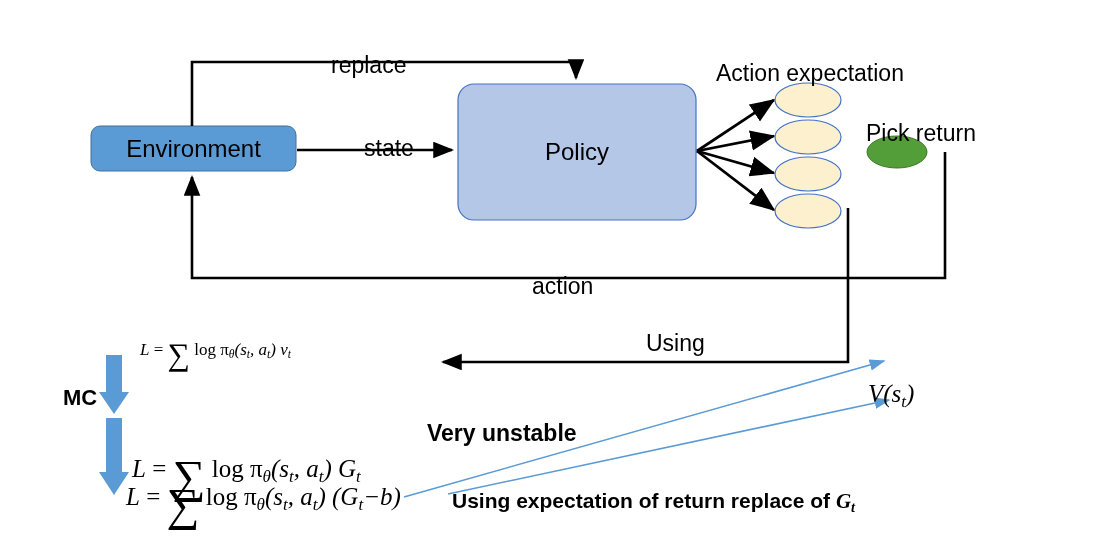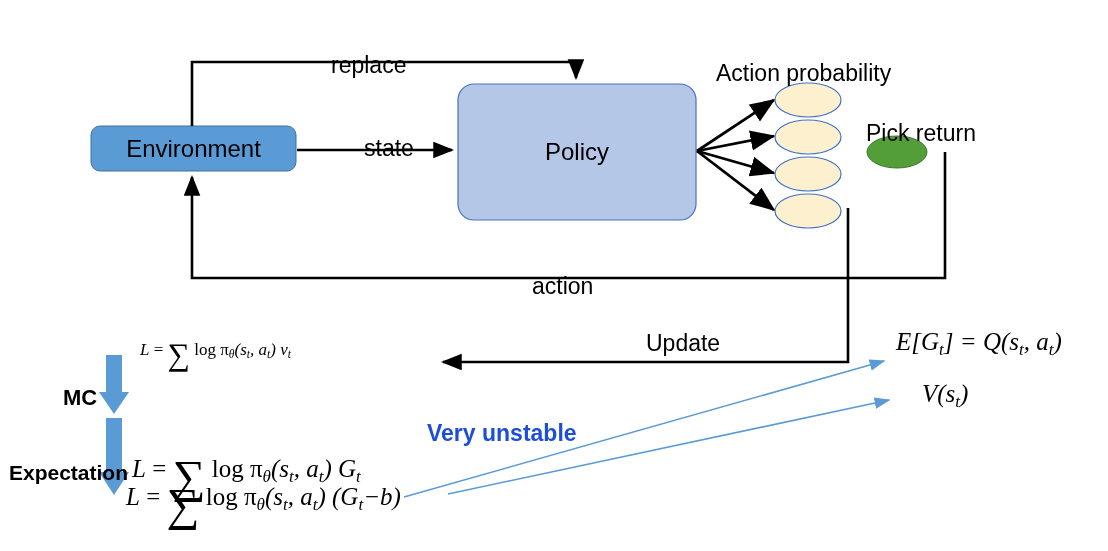--- a/index.html
+++ b/index.html
@@ -136,57 +136,54 @@
 
   <div class="lbl" style="left:364px; top:137px; font-size:23px;">
     <span>state</span>
   </div>
 
   <div class="lbl" style="left:532px; top:275px; font-size:23px;">
     <span>action</span>
   </div>
 
   <div class="lbl" style="left:646px; top:332px; font-size:23px;">
-    <span>Update</span>
+    <span>Using</span>
   </div>
 
   <div class="lbl" style="left:716px; top:62px; font-size:23px;">
-    <span>Action probability</span>
+    <span>Action expectation</span>
   </div>
 
   <div class="lbl" style="left:866px; top:122px; font-size:23px;">
     <span>Pick return</span>
   </div>
 
   <div class="lbl bold-note" style="left:63px; top:387px; font-size:22px;">
     <span>MC</span>
   </div>
 
-  <div class="lbl bold-note" style="left:9px; top:462px; font-size:21px;">
-    <span>Expectation</span>
-  </div>
 
   <div class="eq" style="left:140px; top:340px; font-size:17px;">
     <span>L</span><span class="nonital">&nbsp;</span><span class="nonital">=</span><span class="nonital">&nbsp;</span><span class="bigsum">∑</span><span class="nonital">&nbsp;</span><span class="nonital">log π</span><span class="sub">θ</span><span>(s</span><span class="sub">t</span><span>, a</span><span class="sub">t</span><span>)</span><span>&nbsp;</span><span>v</span><span class="sub">t</span>
   </div>
 
   <div class="eq" style="left:132px; top:415px; font-size:25px;margin-top:40px;">
     <span>L</span><span class="nonital">&nbsp;</span><span class="nonital">=</span><span class="nonital">&nbsp;</span><span class="bigsum">∑</span><span class="nonital">&nbsp;</span><span class="nonital">log π</span><span class="sub">θ</span><span>(s</span><span class="sub">t</span><span>, a</span><span class="sub">t</span><span>)</span><span>&nbsp;</span><span>G</span><span class="sub">t</span>
   </div>
 
   <div class="eq" style="left:126px; top:483px; font-size:25px;">
     <span>L</span><span class="nonital">&nbsp;</span><span class="nonital">=</span><span class="nonital">&nbsp;</span><span class="bigsum">∑</span><span class="nonital">&nbsp;</span><span class="nonital">log π</span><span class="sub">θ</span><span>(s</span><span class="sub">t</span><span>, a</span><span class="sub">t</span><span>)</span><span>&nbsp;</span><span>(G</span><span class="sub">t</span><span>−b)</span>
   </div>
 
-  <div class="lbl bold-note" style="left:427px; top:422px; font-size:23px; color:#1d4ed8;">
+  <div class="lbl bold-note" style="left:427px; top:422px; font-size:23px; color:#000000;">
     <span>Very unstable</span>
   </div>
 
-
-  <div class="eq" style="left:896px; top:328px; font-size:25px;">
-    <span>E</span><span>[G</span><span class="sub">t</span><span>] = Q(s</span><span class="sub">t</span><span>, a</span><span class="sub">t</span><span>)</span>
+  <div class="lbl bold-note" style="left:452px; top:490px; font-size:21px;">
+    <span>Using expectation of return replace of </span><span class="serif ital" style="font-weight:bold;">G</span><span class="serif ital sub" style="font-weight:bold;">t</span>
   </div>
 
-  <div class="eq" style="left:922px; top:380px; font-size:25px;">
+
+  <div class="eq" style="left:868px; top:380px; font-size:25px;">
     <span>V(s</span><span class="sub">t</span><span>)</span>
   </div>
 
 </div>
 
 </body></html>

